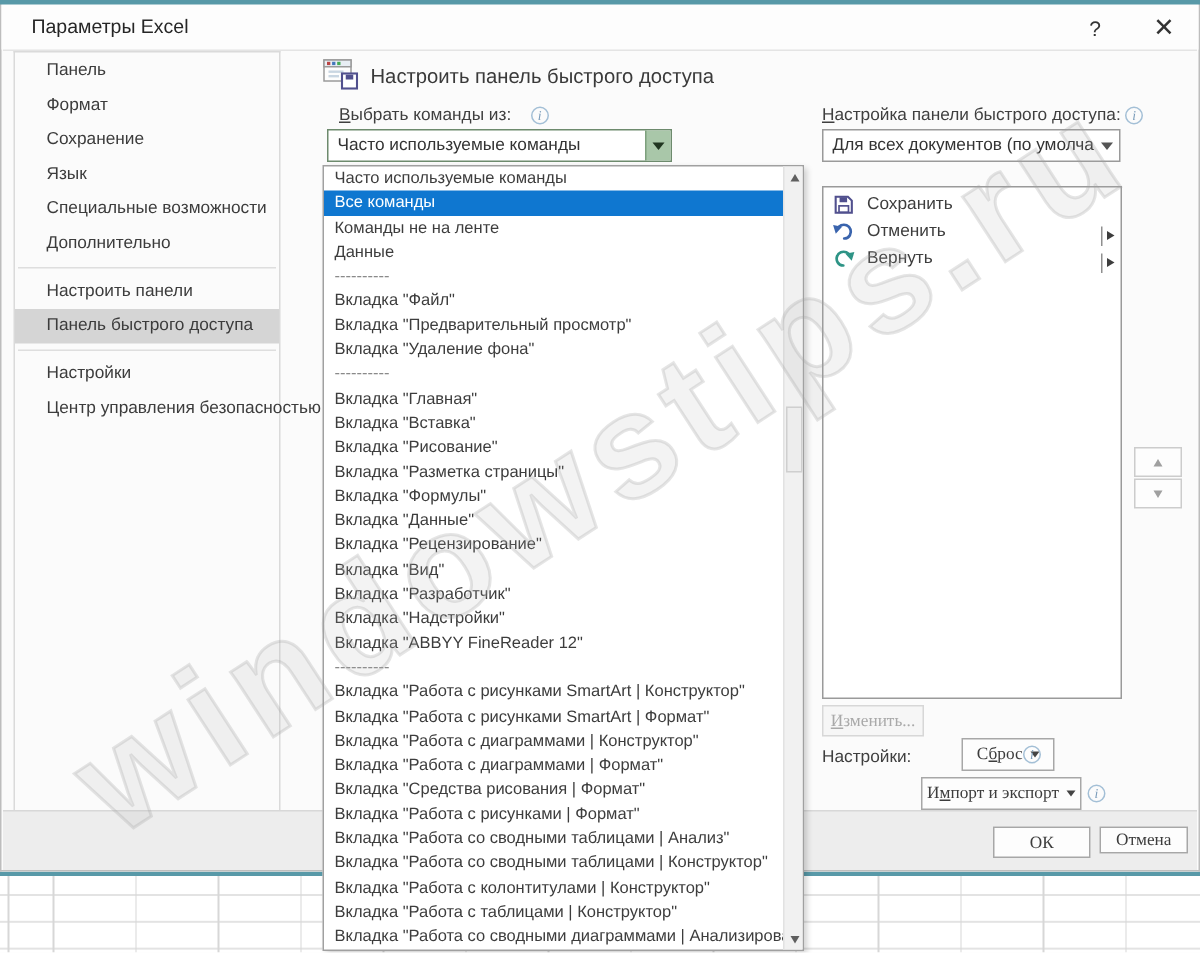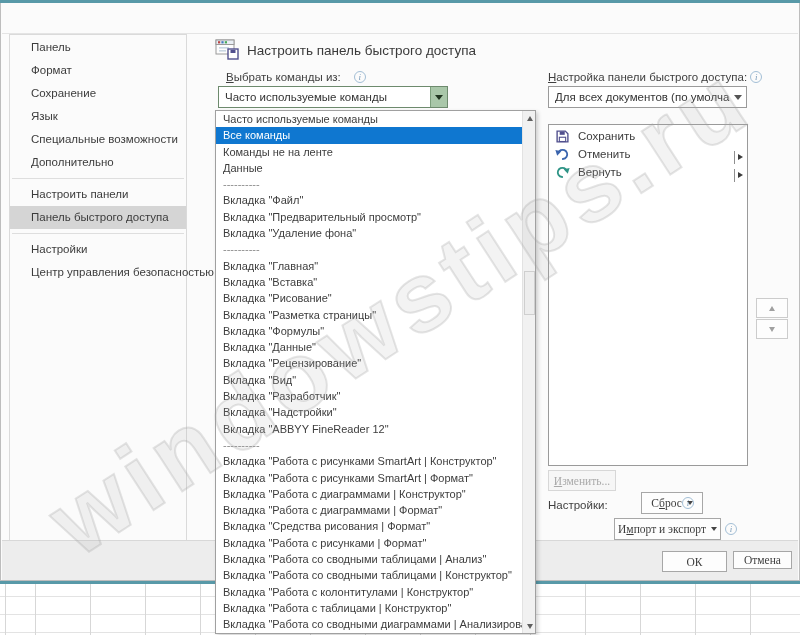--- a/index.html
+++ b/index.html
@@ -102,20 +102,25 @@
 </style>
 </head>
 <body>
 
 <div id="screen">
 
   <div class="excel-edge"></div>
   <div class="excel-grid"></div>
 
   <div class="dialog">
+    <div class="titlebar">
+      <div class="title">Параметры Excel</div>
+      <div class="tb-btn help">?</div>
+      <div class="tb-btn close">✕</div>
+    </div>
     <div class="content-divider"></div>
 
     <div class="sidebar">
         <div class="side-item">Панель</div>
         <div class="side-item">Формат</div>
         <div class="side-item">Сохранение</div>
         <div class="side-item">Язык</div>
         <div class="side-item">Специальные возможности</div>
         <div class="side-item">Дополнительно</div>
         <div class="side-sep"></div>

